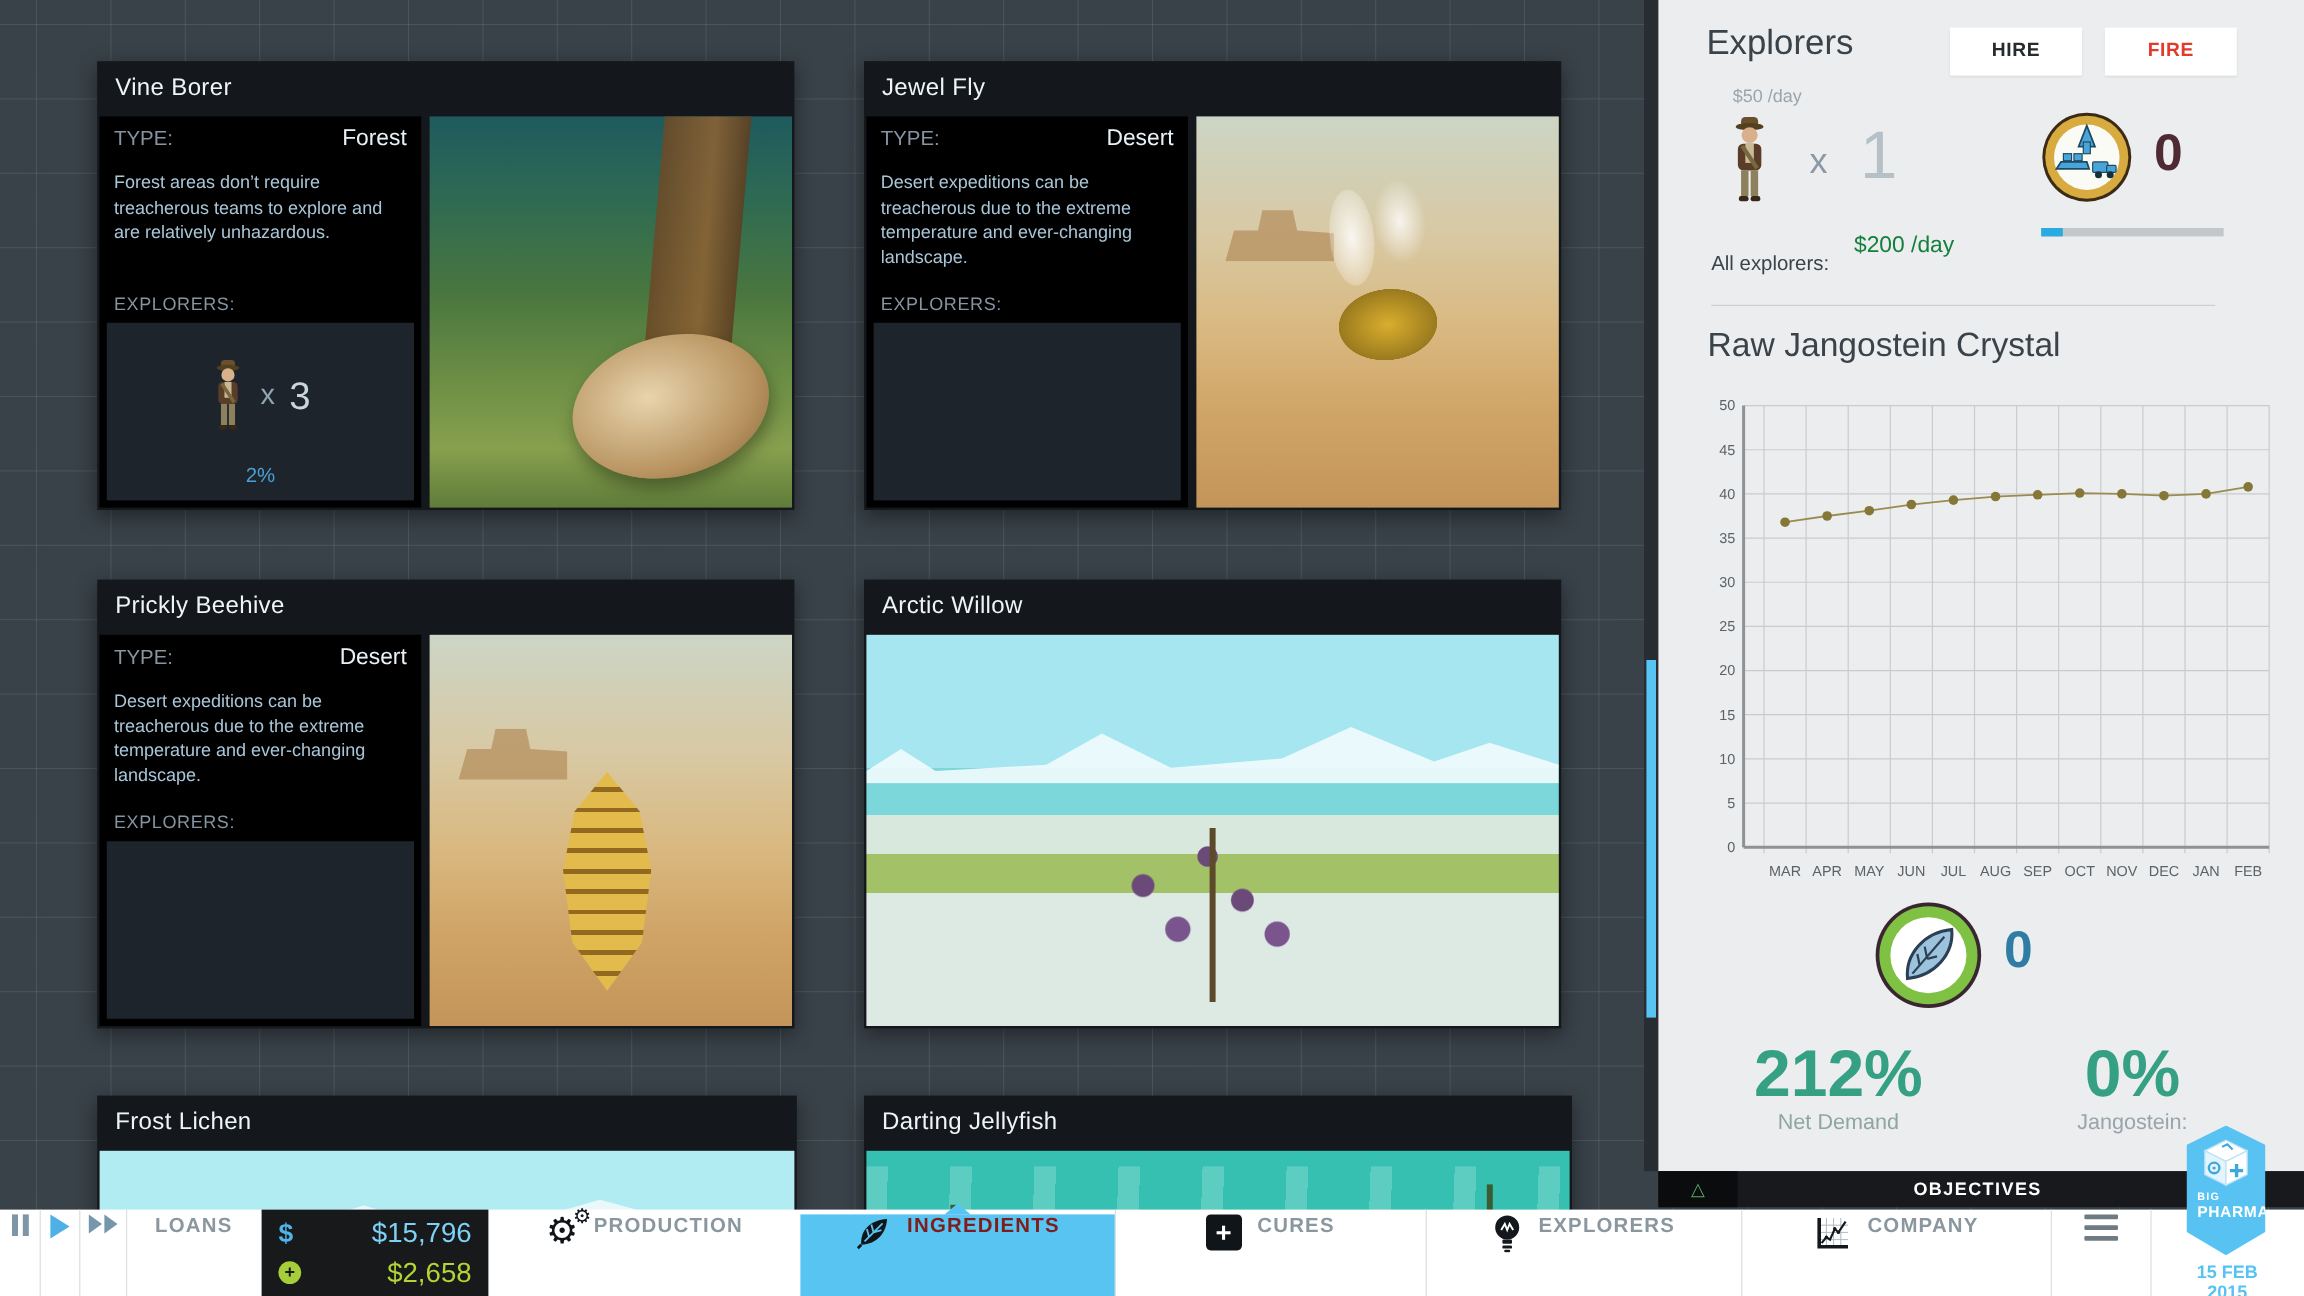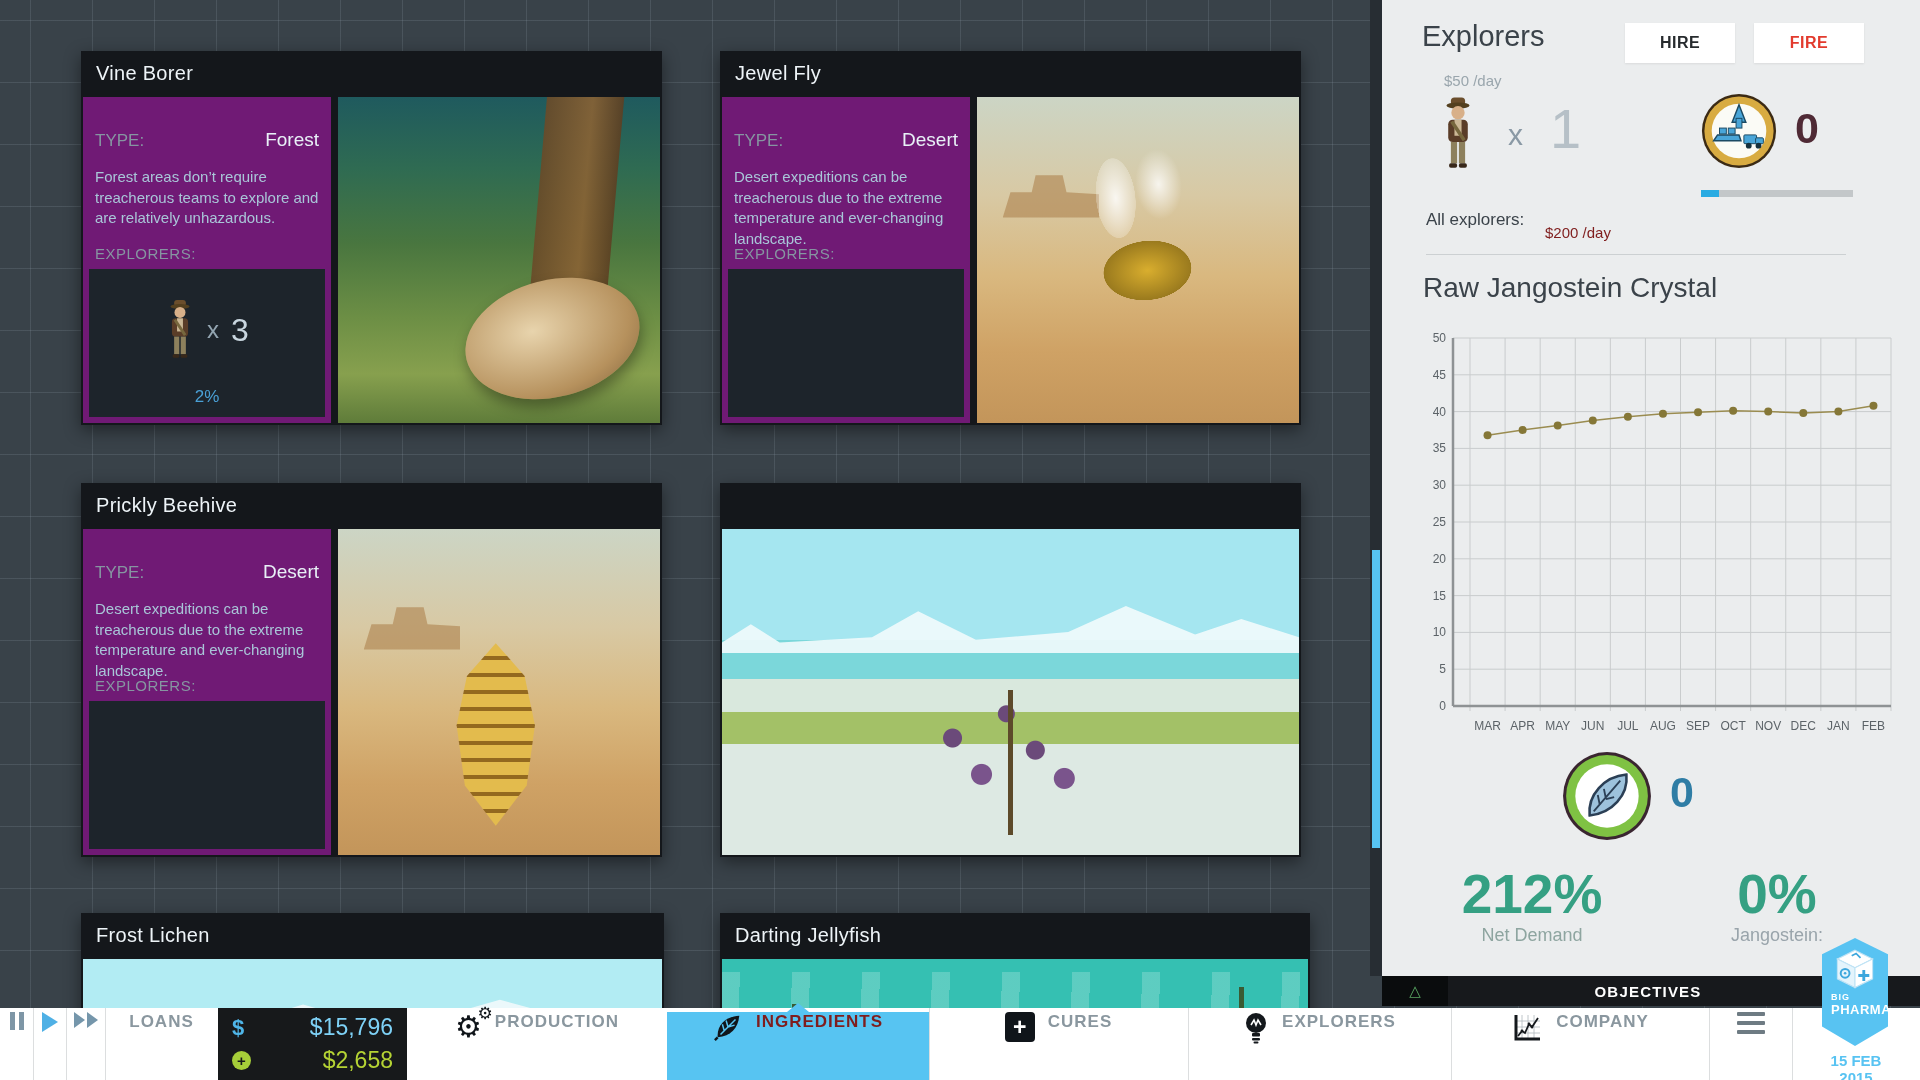--- a/index.html
+++ b/index.html
@@ -8,21 +8,21 @@
   #app::before{content:"";position:absolute;inset:0;pointer-events:none;
        background-image:linear-gradient(rgba(172,192,206,.15) 1px,transparent 1px),
                         linear-gradient(90deg,rgba(172,192,206,.15) 1px,transparent 1px);
        background-size:62px 62px;background-position:30px 20px;}
 
   
   .card{position:absolute;background:#14171b;box-shadow:0 5px 16px rgba(0,0,0,.45);}
   .card-header{height:44px;display:flex;align-items:center;padding-left:15px;color:#eef4f8;font-size:20px;letter-spacing:.3px;}
   .card-body{position:absolute;top:46px;left:2px;right:2px;bottom:2px;display:flex;gap:7px;}
   .card-body.full{display:block;}
-  .info{width:248px;flex:none;background:#701a75;position:relative;padding:32px 12px 0;box-sizing:border-box;}
+  .info{width:268px;flex:none;background:#000000;position:relative;padding:8px 12px 0;box-sizing:border-box;}
   .type-row{display:flex;justify-content:space-between;align-items:baseline;}
   .type-label{color:#8695a1;font-size:17px;}
   .type-value{color:#e8f1f7;font-size:19px;}
   .desc{margin-top:16px;color:#a9c6d8;font-size:15px;line-height:1.38;}
   .exp-label{position:absolute;left:12px;top:148px;color:#8695a1;font-size:15px;letter-spacing:.5px;}
   .exp-box{position:absolute;left:6px;right:6px;top:172px;bottom:6px;background:#1d242b;}
   .exp-row{position:absolute;left:0;right:0;top:28px;display:flex;align-items:center;justify-content:center;gap:12px;}
   .exp-x{color:#93a5b1;font-size:24px;}
   .exp-count{color:#c9d6df;font-size:32px;}
   .exp-pct{position:absolute;left:0;right:0;bottom:10px;text-align:center;color:#4aa0d6;font-size:17px;}
@@ -83,21 +83,21 @@
   .btn-fire{left:372px;color:#e23b2e;}
   .sb-rate{position:absolute;left:62px;top:72px;width:140px;color:#9aa6ad;font-size:15px;}
   .sb-explorer{position:absolute;left:58px;top:94px;}
   .sb-x{position:absolute;left:126px;top:118px;color:#8a99a5;font-size:30px;}
   .sb-count{position:absolute;left:168px;top:96px;color:#b6c0c7;font-size:56px;}
   .sb-transport{position:absolute;left:318px;top:92px;}
   .sb-tcount{position:absolute;left:413px;top:104px;color:#4f2a35;font-size:43px;font-weight:bold;}
   .pbar{position:absolute;left:319px;top:190px;width:152px;height:7px;background:#c3c7c9;}
   .pbar-fill{height:100%;background:#29abe2;width:0;}
   .sb-all-label{position:absolute;left:44px;top:210px;font-size:17px;color:#3b434a;}
-  .sb-all-value{position:absolute;left:163px;top:224px;font-size:15px;color:#7f1d1d;}
+  .sb-all-value{position:absolute;left:163px;top:194px;font-size:19px;color:#15803d;}
   .sb-divider{position:absolute;left:44px;top:254px;width:420px;height:1px;background:#ccd0d2;}
   .sb-chart-title{position:absolute;left:41px;top:272px;font-size:28px;color:#3b434a;}
   .sb-chart{position:absolute;left:41px;top:330px;}
   .leaf-badge{position:absolute;left:179px;top:750px;}
   .leaf-count{position:absolute;left:288px;top:768px;color:#2f7da5;font-size:43px;font-weight:bold;}
   .net-val{position:absolute;left:60px;top:862px;width:180px;text-align:center;color:#35a083;font-size:55px;font-weight:bold;}
   .net-label{position:absolute;left:60px;top:925px;width:180px;text-align:center;color:#8ea5a0;font-size:18px;}
   .sat-val{position:absolute;left:330px;top:862px;width:130px;text-align:center;color:#35a083;font-size:55px;font-weight:bold;}
   .sat-label{position:absolute;left:330px;top:925px;width:130px;text-align:center;color:#99a4ab;font-size:18px;}
 
@@ -230,20 +230,23 @@
         <div class="exp-box"></div>
       </div>
       <div class="scene scene-desert hive">
         <div class="art a1"></div>
         <div class="art a2"></div>
       </div>
     </div>
   </div>
 
   <div class="card" style="left:720px;top:483px;width:581px;height:374px">
+    <div class="card-header">
+        <span>Arctic Willow</span>
+      </div>
     <div class="card-body full">
       <div class="scene fill scene-willow">
         <div class="art a1"></div>
         <div class="art a2"></div>
       </div>
     </div>
   </div>
 
   <div class="card" style="left:81px;top:913px;width:583px;height:160px">
     <div class="card-header">

